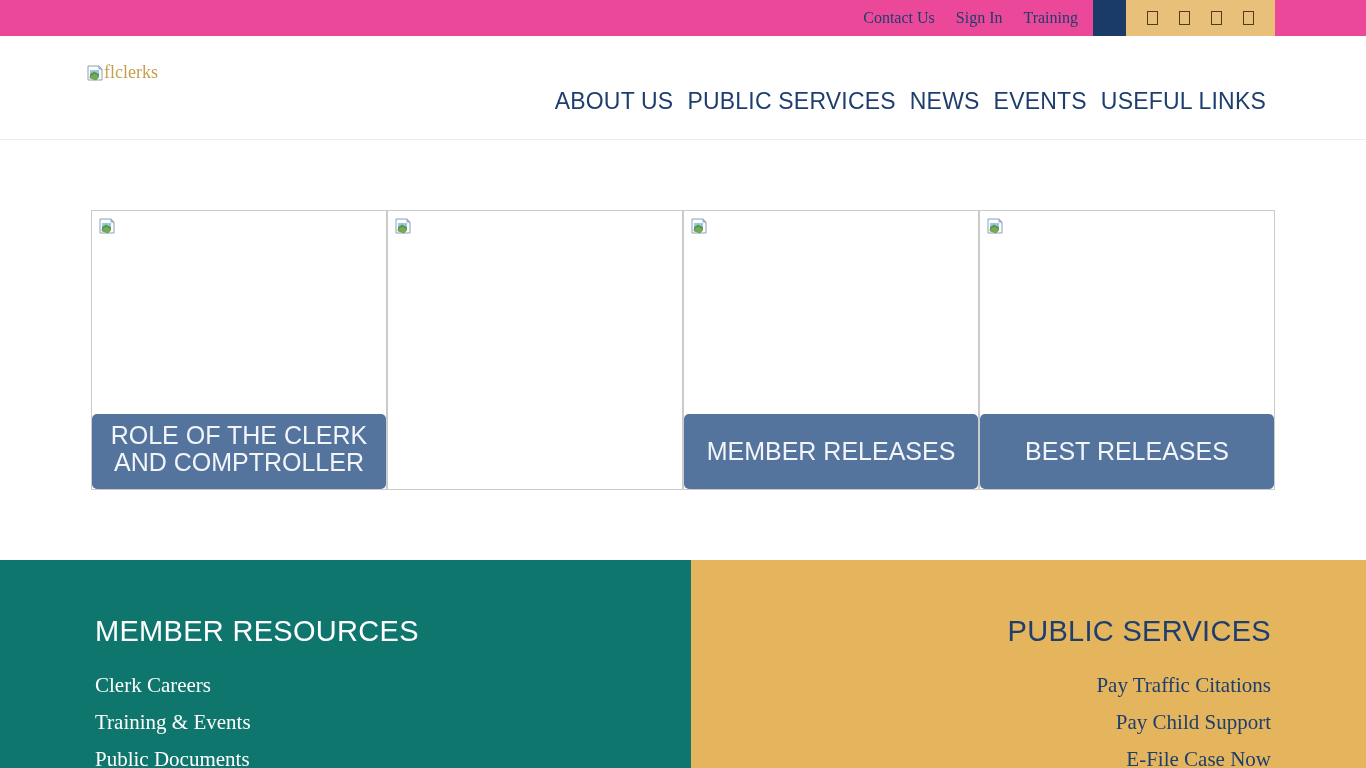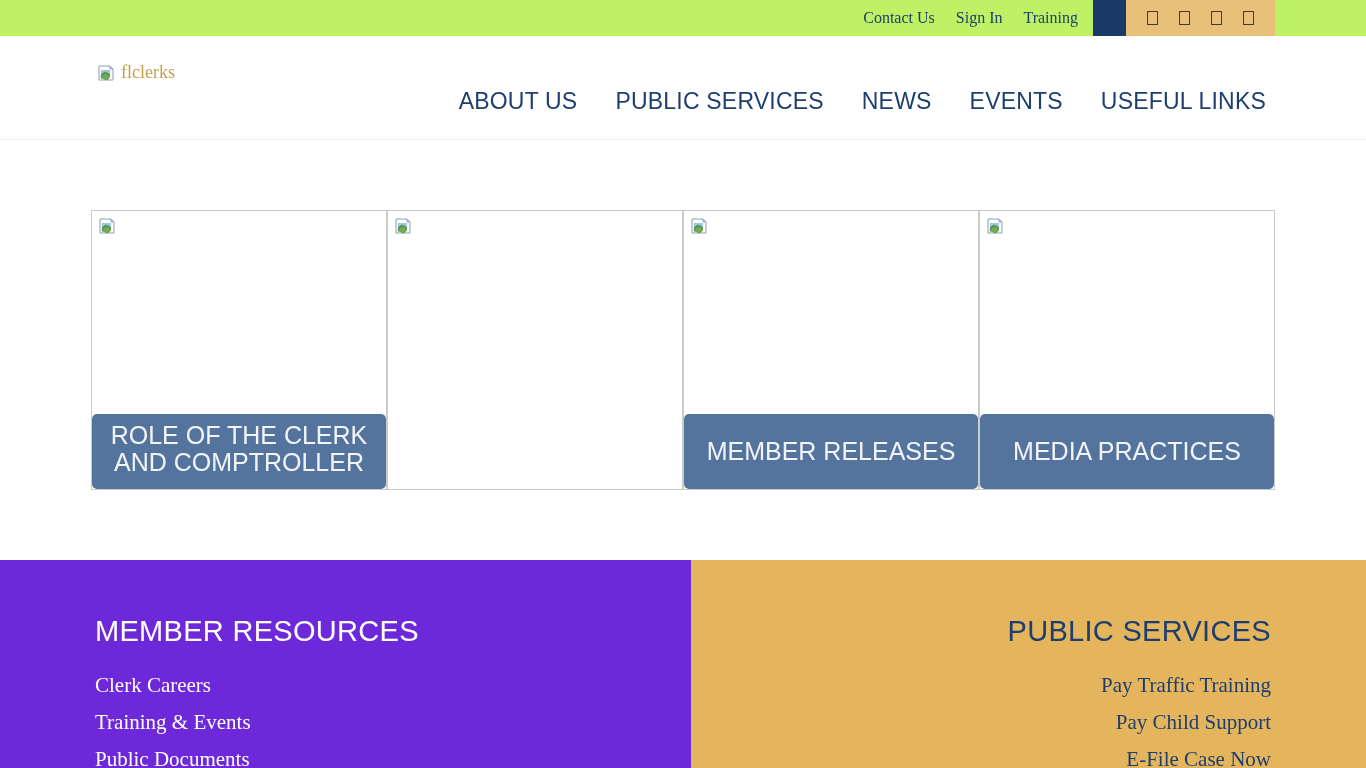--- a/index.html
+++ b/index.html
@@ -1,54 +1,54 @@
 <!DOCTYPE html>
 <html><head>
 <meta charset="utf-8">
 <style>
   * { margin:0; padding:0; box-sizing:border-box; }
   html,body { width:1366px; height:768px; overflow:hidden; background:#fff;
               font-family:"Liberation Sans", sans-serif; }
 
   
   .topbar { position:absolute; top:0; left:0; width:1366px; height:36px;
-            display:flex; justify-content:flex-end; align-items:center; background:#bef264; }
+            display:flex; justify-content:flex-end; align-items:center; background:#ec4899; }
   .topbar-links { display:flex; align-items:center; gap:21px; margin-right:15px;
                   font-family:"Liberation Serif", serif; font-size:16px; color:#1d3e6e; }
   .topbar-links a { color:#1d3e6e; text-decoration:none; cursor:pointer; }
   .topbar-square { width:33px; height:36px; background:#1a3a68; cursor:pointer; }
   .social-strip { width:149px; height:36px; background:#e9c07a; margin-right:91px;
                   display:flex; align-items:center; justify-content:space-evenly; }
   .tofu { display:inline-block; width:11px; height:14px; border:1px solid #4c3d20;
           background:transparent; cursor:pointer; }
 
   
   .site-header { position:absolute; top:36px; left:0; width:1366px; height:104px;
                  background:#fff; border-bottom:1px solid #ececec; }
-  .logo { position:absolute; left:98px; top:26px; display:flex; align-items:center; gap:7px; cursor:pointer; }
+  .logo { position:absolute; left:87px; top:26px; display:flex; align-items:center; gap:1px; cursor:pointer; }
   .logo-text { font-family:"Liberation Serif", serif; font-size:18px; color:#c6a050; }
-  .main-nav { position:absolute; right:100px; top:52px; display:flex; gap:38px;
+  .main-nav { position:absolute; right:100px; top:52px; display:flex; gap:14px;
               font-size:23px; color:#1d3e6e; letter-spacing:0.2px; }
   .main-nav a { color:#1d3e6e; text-decoration:none; cursor:pointer; white-space:nowrap; }
 
   
   .cards { position:absolute; top:210px; left:91px; width:1184px;
            display:grid; grid-template-columns:repeat(4,1fr); }
   .card { position:relative; height:280px; background:#fff; border:1px solid #cbcbcb; cursor:pointer; }
   .card .broken-img { position:absolute; top:7px; left:7px; }
   .card-overlay { position:absolute; left:0; right:0; bottom:0; height:75px;
                   background:#54749e; border-radius:5px; overflow:hidden;
                   display:flex; align-items:center; justify-content:center;
                   color:#f2f5f9; font-size:25px; line-height:27px; text-align:center;
                   padding:0 10px; }
   .card-overlay.clip-top { align-items:flex-start; padding-top:8px; }
 
   
   .panel { position:absolute; top:560px; height:208px; }
-  .panel-left { left:0; width:757px; background:#6d28d9; color:#fff; padding:55px 0 0 95px; }
+  .panel-left { left:0; width:757px; background:#0f766e; color:#fff; padding:55px 0 0 95px; }
   .panel-right { left:691px; width:675px; background:#e4b55c; color:#1d3e6e;
                  padding:55px 95px 0 0; text-align:right; }
   .panel h2 { font-size:29px; font-weight:normal; letter-spacing:0.3px; }
   .panel-left h2 { color:#fff; }
   .panel-right h2 { color:#1d3e6e; }
   .panel-links { margin-top:27px; font-family:"Liberation Serif", serif; font-size:21px; }
   .panel-links a { display:block; text-decoration:none; cursor:pointer; margin-bottom:16px; line-height:21px; }
   .panel-left .panel-links a { color:#fff; }
   .panel-right .panel-links a { color:#1d3e6e; }
 </style>
@@ -113,33 +113,33 @@
   <div class="card">
     <svg class="broken-img" width="16" height="16" viewBox="0 0 16 16">
         <use href="#brokenimg"></use>
       </svg>
     <div class="card-overlay">MEMBER RELEASES</div>
   </div>
   <div class="card">
     <svg class="broken-img" width="16" height="16" viewBox="0 0 16 16">
         <use href="#brokenimg"></use>
       </svg>
-    <div class="card-overlay">MEDIA PRACTICES</div>
+    <div class="card-overlay">BEST RELEASES</div>
   </div>
 </div>
 
 <div class="panel panel-left">
   <h2>MEMBER RESOURCES</h2>
   <div class="panel-links">
     <a>Clerk Careers</a>
     <a>Training &amp; Events</a>
     <a>Public Documents</a>
   </div>
 </div>
 
 <div class="panel panel-right">
   <h2>PUBLIC SERVICES</h2>
   <div class="panel-links">
-    <a>Pay Traffic Training</a>
+    <a>Pay Traffic Citations</a>
     <a>Pay Child Support</a>
     <a>E-File Case Now</a>
   </div>
 </div>
 
 </body></html>

